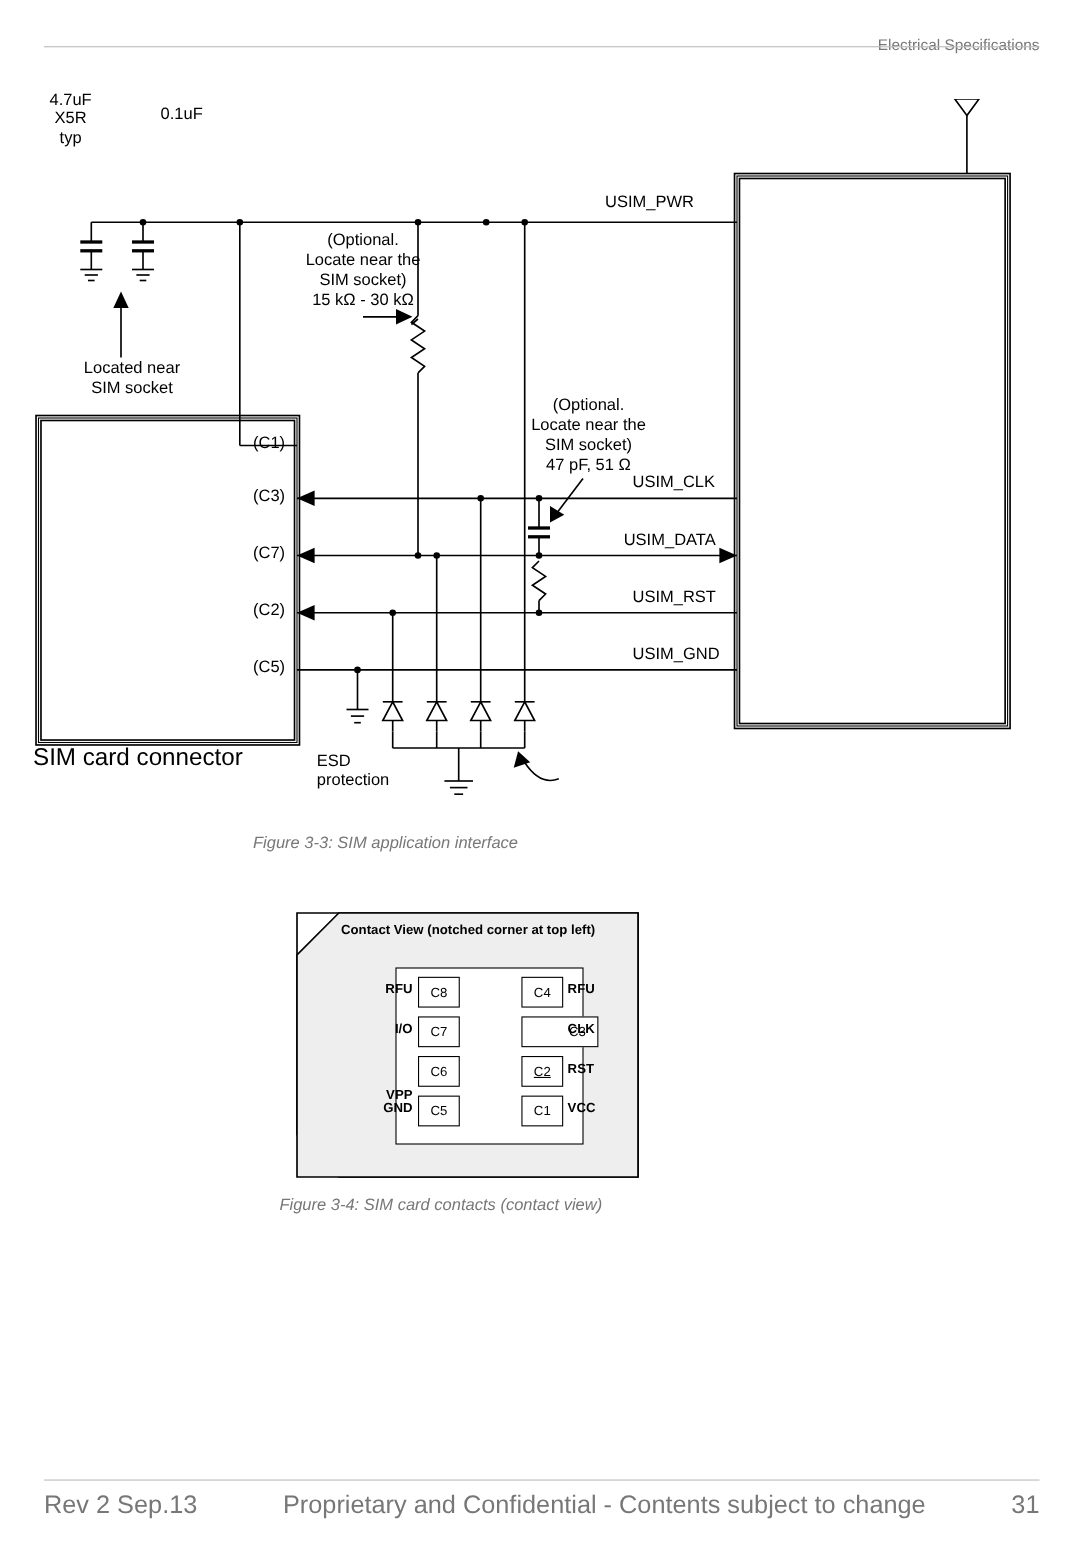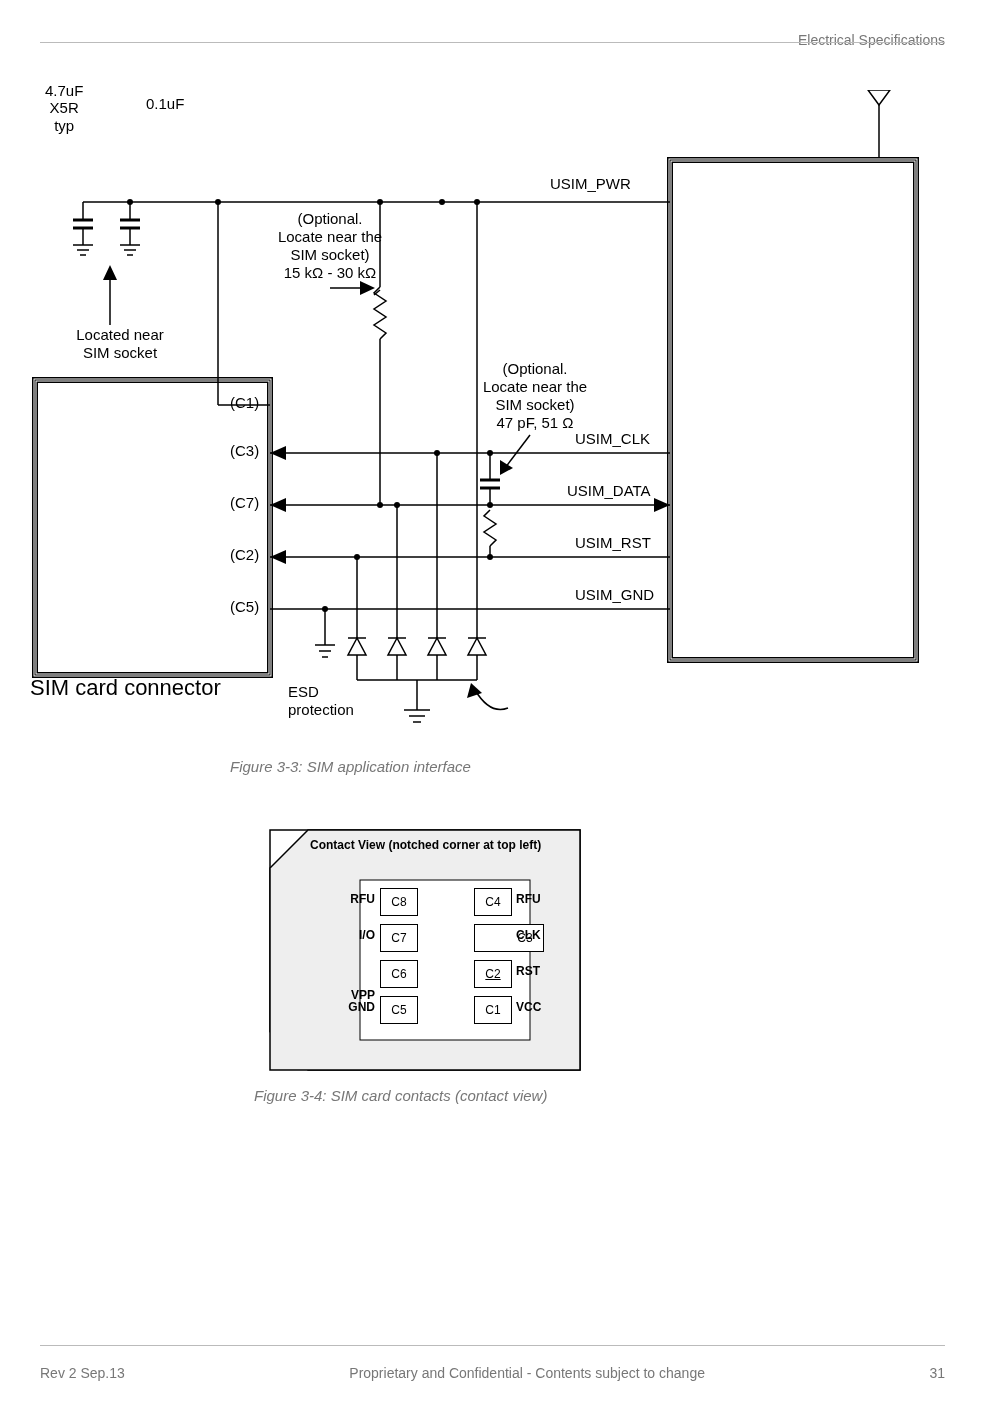--- a/index.html
+++ b/index.html
@@ -42,21 +42,21 @@
     left: 40px;
     right: 40px;
     border-top: 1px solid #bbb;
   }
   .footer {
     position: absolute;
     bottom: 25px;
     left: 40px;
     right: 40px;
     color: #777;
-    font-size: 14px;
+    font-size: 23px;
     display: flex;
     justify-content: space-between;
   }
   .fig-caption {
     color: #777;
     font-style: italic;
     font-size: 15px;
   }
   svg { position:absolute; top:0; left:0; }
   .sim-contact-view {

